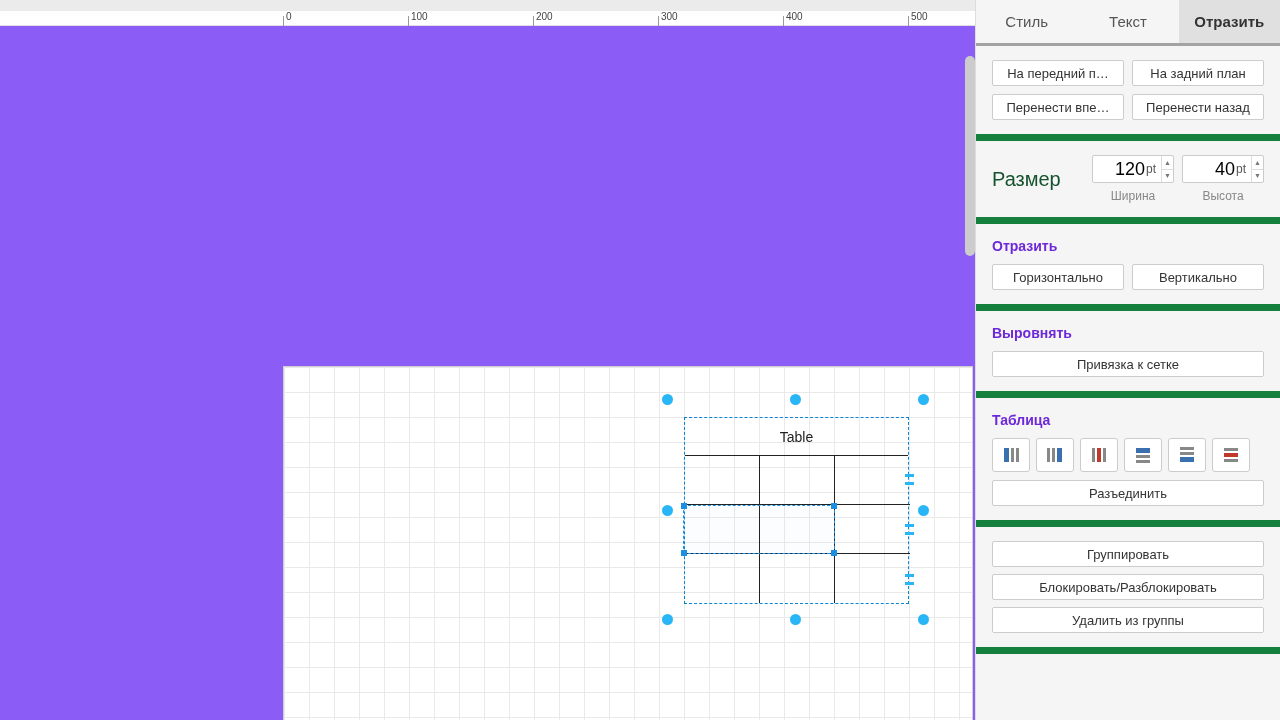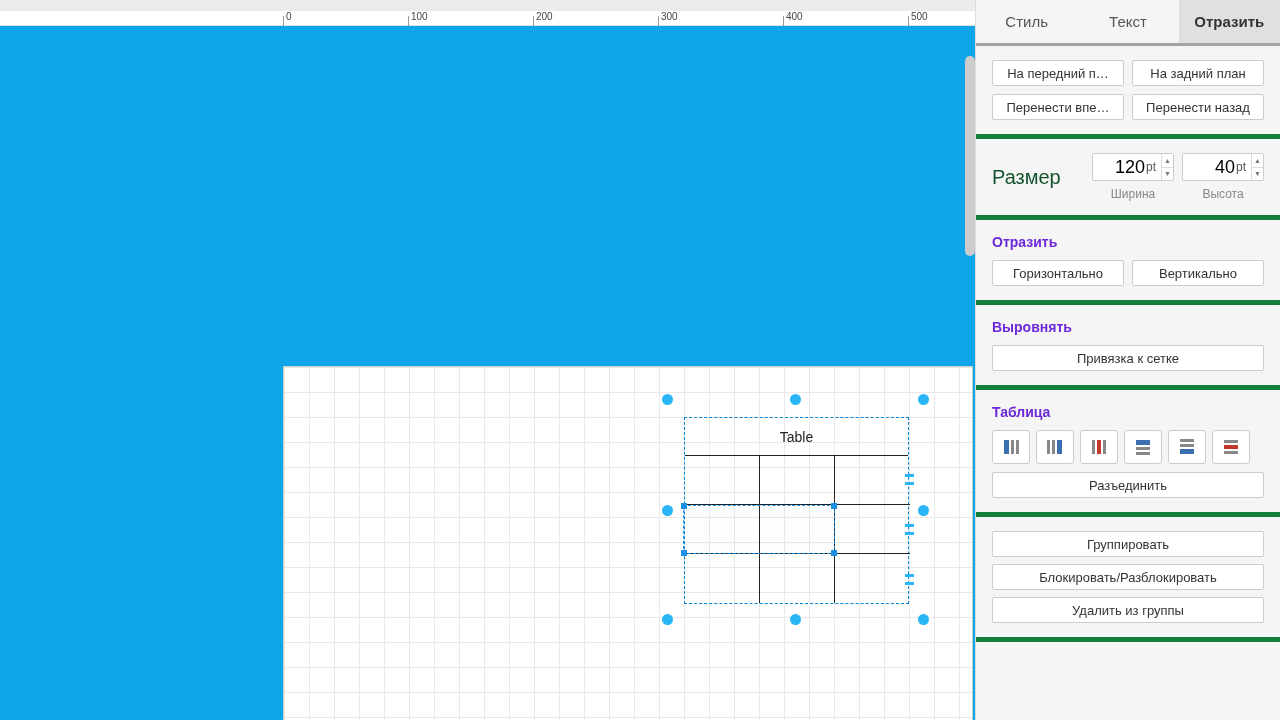--- a/index.html
+++ b/index.html
@@ -10,21 +10,21 @@
 .canvas-area { flex: 1; position: relative; background: #fff; }
 
 .topbar { height: 11px; background: #ebebeb; }
 
 .ruler { height: 15px; background: #fff; position: relative; border-bottom: 1px solid #e0e0e0; font-size: 10px; color: #555; }
 .ruler-tick { position: absolute; top: 0; height: 15px; }
 .ruler-tick::before { content:''; position:absolute; left:0; bottom:0; width:1px; height:6px; background:#999; }
 .ruler-tick.major::before { height:10px; }
 .ruler-label { position:absolute; top:0; left:3px; font-size:10px; color:#444; }
 
-.canvas-viewport { position: absolute; top: 26px; left: 0; right: 0; bottom: 0; background: #0ea5e9; overflow: hidden; }
+.canvas-viewport { position: absolute; top: 26px; left: 0; right: 0; bottom: 0; background: #8b5cf6; overflow: hidden; }
 
 .page { position: absolute; left: 283px; top: 340px; width: 690px; height: 380px; background: #fff; border: 1px solid #d0d0d0; }
 .grid { position: absolute; inset: 0; background-image:
   linear-gradient(to right, #e9e9e9 1px, transparent 1px),
   linear-gradient(to bottom, #e9e9e9 1px, transparent 1px);
   background-size: 25px 25px;
 }
 
 .table-obj { position: absolute; left: 400px; top: 50px; width: 225px; }
 .table-outer { border: 1.5px dashed #0a84d6; }
@@ -60,21 +60,21 @@
 .rh3 { top:207px; }
 
 .scrollbar { position:absolute; right:0; top:30px; width:10px; height:200px; background:#ccc; border-radius:5px; }
 
 .sidebar { width: 305px; background:#f5f5f5; border-left:1px solid #ddd; display:flex; flex-direction:column; }
 
 .tabs { display:flex; height:46px; border-bottom:3px solid #a3a3a3; }
 .tab { flex:1; display:flex; align-items:center; justify-content:center; font-size:15px; color:#555; cursor:pointer; }
 .tab.active { background:#e0e0e0; font-weight:bold; color:#333; }
 
-.panel { padding: 14px 16px; border-bottom:5px solid #15803d; }
+.panel { padding: 14px 16px; border-bottom:7px solid #15803d; }
 
 .btn-row { display:flex; gap:8px; }
 .btn-row + .btn-row { margin-top:8px; }
 .btn { flex:1; height:26px; background:#fff; border:1px solid #ccc; border-radius:2px; font-size:13px; color:#333; display:flex; align-items:center; justify-content:center; cursor:pointer; overflow:hidden; white-space:nowrap; text-overflow:ellipsis; padding:0 6px; }
 .btn.full { width:100%; }
 
 .section-label { font-size:14px; font-weight:bold; color:#6d28d9; margin-bottom:10px; }
 .inline-label { font-size:20px; font-weight:normal; color:#14532d; }
 
 .size-row { display:flex; align-items:center; gap:10px; }

